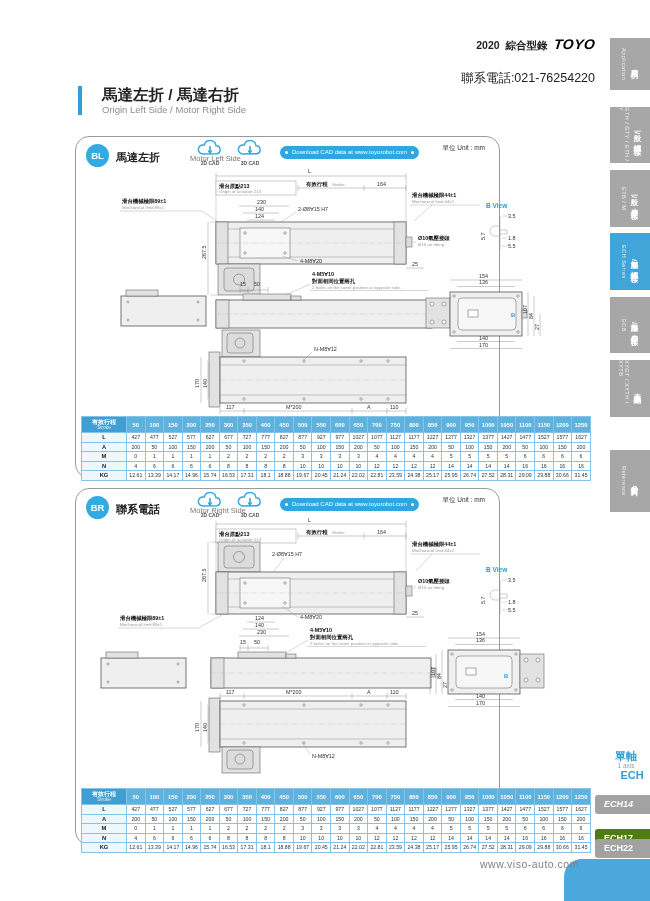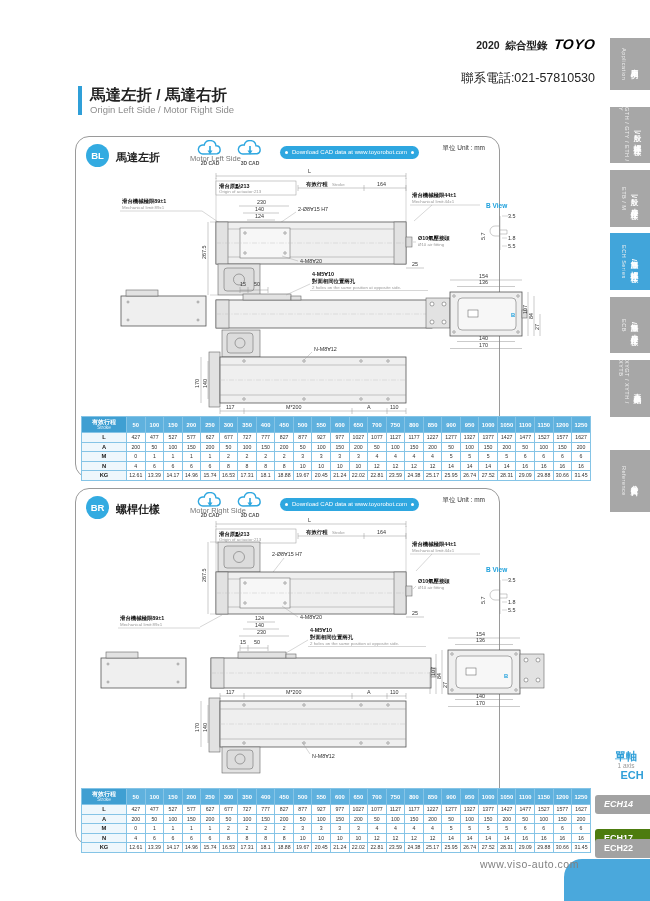--- a/index.html
+++ b/index.html
@@ -6,21 +6,21 @@
   body{width:650px;height:901px;position:relative;background:#ffffff;overflow:hidden;
        font-family:"Liberation Sans", sans-serif;color:#222;}
   .abs{position:absolute;}
 
   
   .brandline{top:36px;right:55px;display:flex;align-items:baseline;gap:6px;}
   .yr{font-size:10.5px;font-weight:bold;color:#222;}
   .cat{font-size:10.5px;font-weight:bold;color:#222;}
   .toyo{font-size:14px;font-weight:900;font-style:italic;letter-spacing:.5px;color:#000;transform:skewX(-6deg);}
   .phone{top:70px;right:55px;font-size:12.5px;color:#222;}
-  .titleblock{top:86px;left:78px;border-left:4px solid #2f9fd8;padding-left:8px;}
+  .titleblock{top:86px;left:78px;border-left:4px solid #2f9fd8;padding-left:20px;}
   .title-zh{font-size:15.5px;font-weight:bold;color:#222;line-height:1.15;}
   .title-en{font-size:9.5px;color:#8d8d8d;}
 
   
   .vtab{position:absolute;right:0;width:40px;background:#a7a7a7;color:#fff;
         display:flex;flex-direction:row-reverse;align-items:center;justify-content:center;gap:2px;}
   .vtab.active{background:#41a5da;}
   .vzh{writing-mode:vertical-rl;font-size:7.5px;font-weight:bold;letter-spacing:1px;}
   .ven{writing-mode:vertical-rl;font-size:5.5px;color:#efefef;letter-spacing:.5px;}
   .seriesbox{right:0;width:48px;top:750px;text-align:center;line-height:1.1;}
@@ -78,21 +78,21 @@
   table.spec td{background:#fff;color:#333;font-size:5.2px;height:8.5px;}
 </style>
 </head>
 <body>
 
 <div class="abs brandline">
   <span class="yr">2020</span>
   <span class="cat">綜合型錄</span>
   <span class="toyo">TOYO</span>
 </div>
-<div class="abs phone">聯系電話:021-57810530</div>
+<div class="abs phone">聯系電話:021-76254220</div>
 
 <div class="abs titleblock">
   <div class="title-zh">馬達左折 / 馬達右折</div>
   <div class="title-en">Origin Left Side / Motor Right Side</div>
 </div>
 
 <div class="vtab" style="top:38px;height:52px;">
   <span class="vzh">應用例</span>
   <span class="ven">Application</span>
 </div>
@@ -506,21 +506,21 @@
             <td>31.45</td>
           </tr>
         </tbody>
       </table>
     </div>
 </div>
 
 <div class="panel" style="top:488px;height:357px;">
   <div class="badge">BR</div>
   <div class="ptitle">
-    <span class="zh">螺桿仕樣</span><span class="en">Motor Right Side</span>
+    <span class="zh">聯系電話</span><span class="en">Motor Right Side</span>
   </div>
   <div class="cloud" style="left:116px;">
     <svg width="32" height="18" viewBox="0 0 32 18">
       <path d="M9,14 a4.5,4.5 0 1 1 1.2-8.8 A6,6 0 0 1 22,5.8 a4,4 0 0 1 1,7.9 z" fill="#fff" stroke="#2ea7e0" stroke-width="1.4"></path>
       <line x1="16" y1="6" x2="16" y2="11" stroke="#2ea7e0" stroke-width="1.6"></line>
       <path d="M13.5,10.5 h5 L16,14.5 z" fill="#2ea7e0"></path>
     </svg>
     <div class="lbl">2D CAD</div>
   </div>
   <div class="cloud" style="left:156px;">

